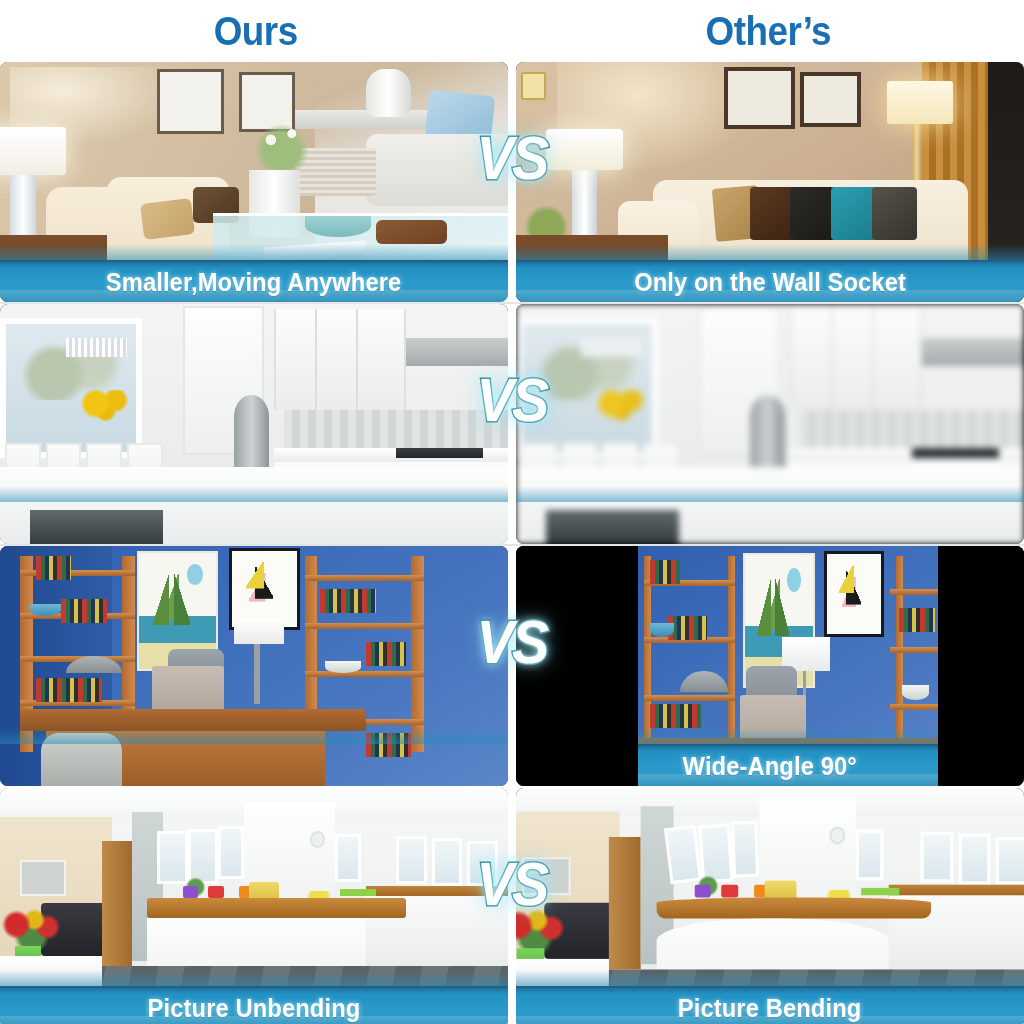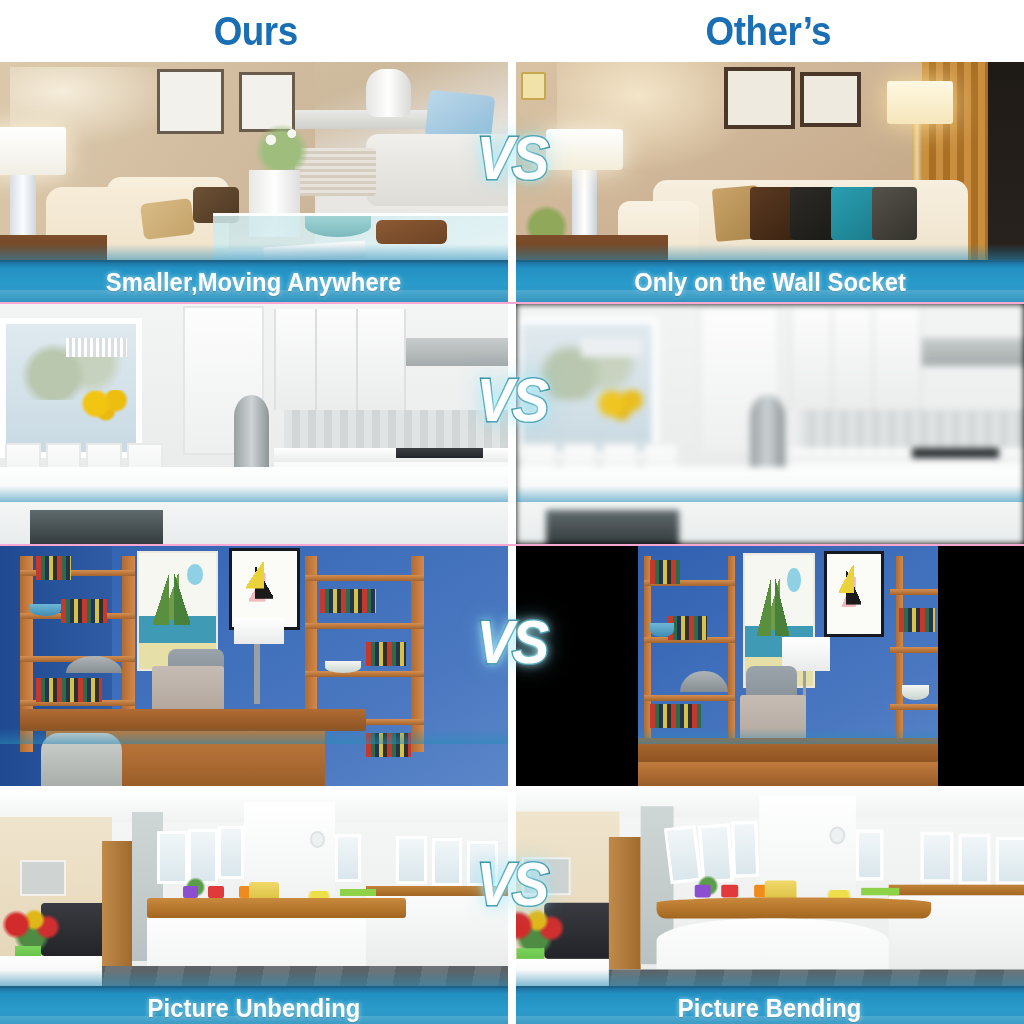--- a/index.html
+++ b/index.html
@@ -3,21 +3,21 @@
 <meta charset="utf-8">
 <style>
   * { margin:0; padding:0; box-sizing:border-box; }
   html, body {
     width:1024px; height:1024px;
     background:#ffffff;
     font-family:"Liberation Sans", sans-serif;
     overflow:hidden;
   }
 
-  #page { position:relative; width:1024px; height:758px; background:#f9a8d4;text-decoration:underline; }
+  #page { position:relative; width:1024px; height:758px; background:#e5e5e5;text-decoration:underline; }
 
   
   .header {
     height:62px; width:1024px;
     display:flex; align-items:center;
     background:#ffffff;
   }
   .header-col {
     width:512px; text-align:center;
   }
@@ -40,20 +40,21 @@
     height:240px;
     margin-bottom:2px;
     background:#fff;
   }
   .panel {
     position:relative;
     width:508px;
     height:240px;
     overflow:hidden;
     background:#000;
+    border-radius:8px;
   }
   .panel.left  { margin-right:8px; }
   .scene { position:absolute; inset:0; overflow:hidden; }
 
   
   .caption-bar {
     position:absolute; left:0; right:0; bottom:0;
     height:42px;
     background:linear-gradient(180deg,#1f6f9c 0%,#2290c2 14%,#2a9bcb 55%,#2f93bd 100%);
     display:flex; align-items:center; justify-content:center;
@@ -544,20 +545,23 @@
               <div class="lamp-leg" style="left:55%;top:52%;height:26%"></div>
               <div class="deskl-sh" style="left:14%;top:52%;width:16%;height:9%"></div>
               <div class="chair" style="left:36%;top:50%;width:17%;height:22%"></div>
               <div class="laptop" style="left:34%;top:62%;width:22%;height:22%"></div>
               <div class="desk" style="left:0%;top:80%;width:100%;height:10%"></div>
               <div class="desk-body" style="left:0%;top:90%;width:100%;height:10%"></div>
             </div>
           </div>
         </div>
         <div class="fade-bottom"></div>
+        <div class="caption-bar">
+          <span class="caption-text">Wide-Angle 90°</span>
+        </div>
       </div>
 
       <div class="vs">VS</div>
     </div>
 
     <div class="row">
 
       <div class="panel left r4l">
         <div class="scene openkit">
           <div class="ceil"></div>

